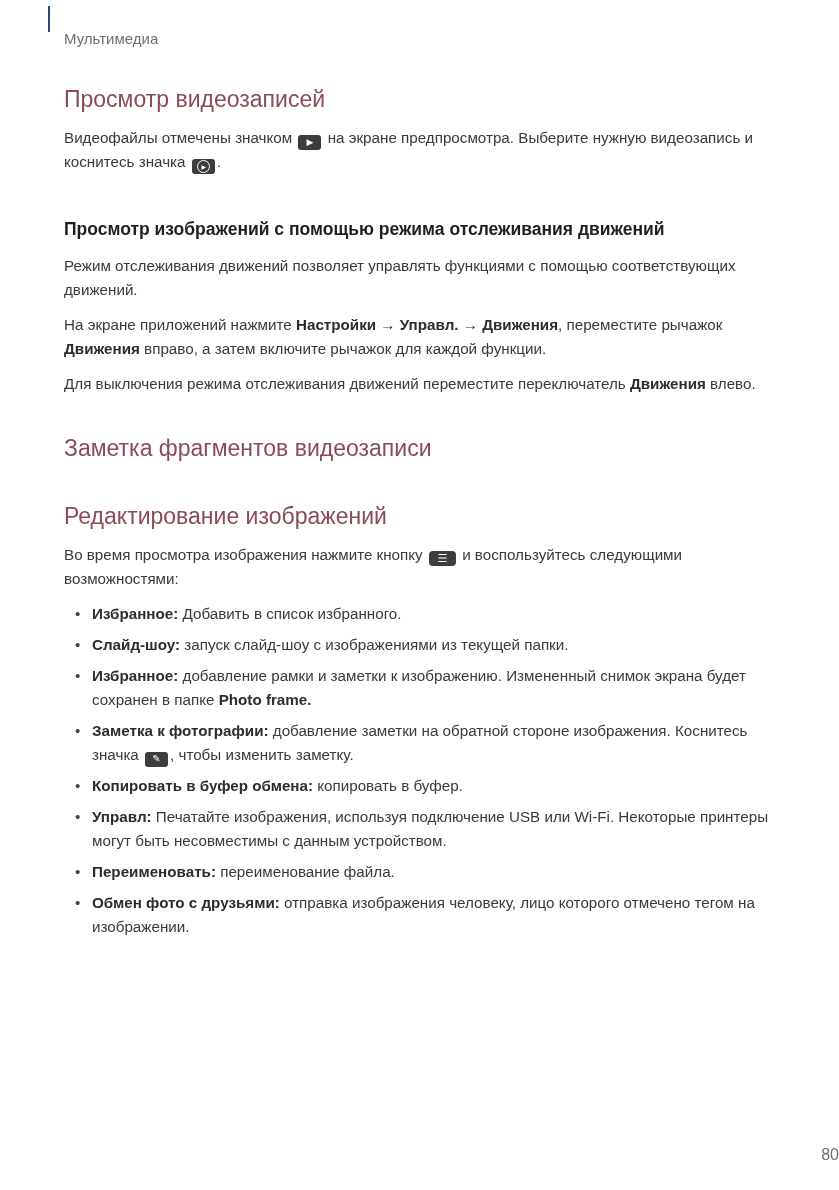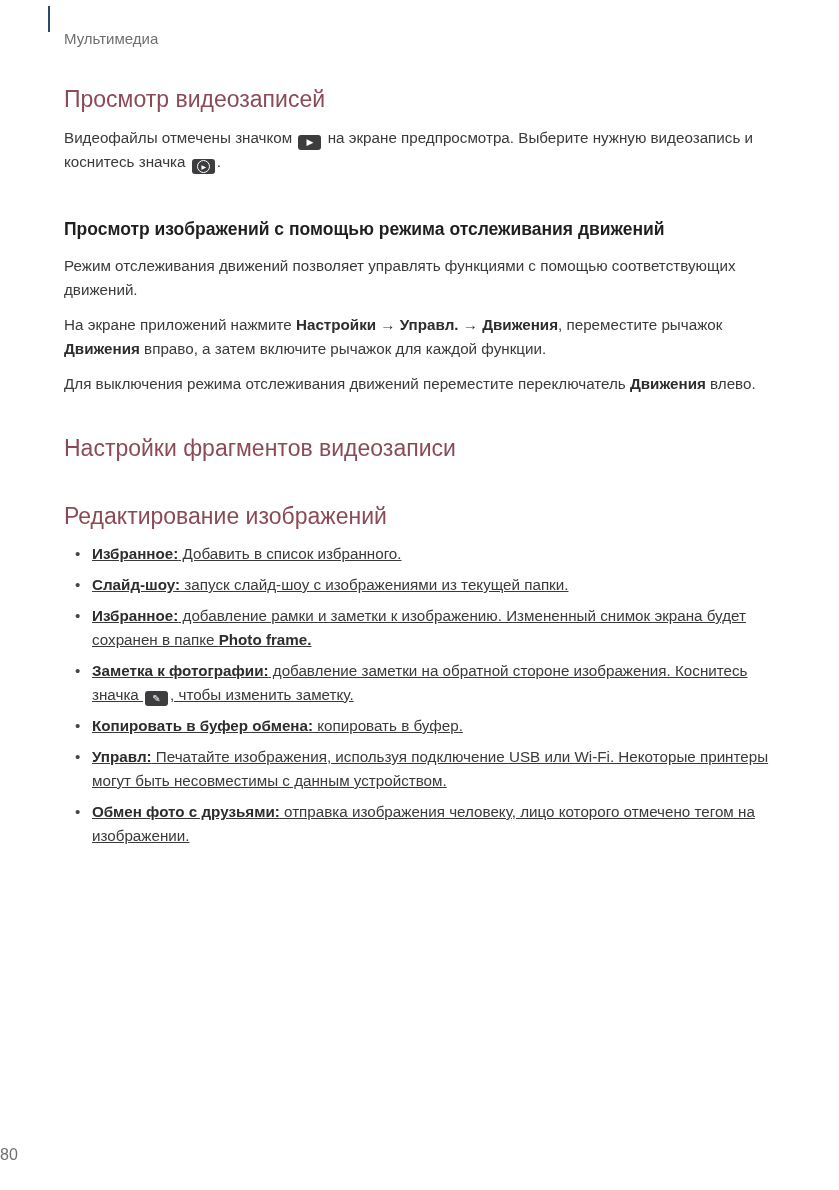--- a/index.html
+++ b/index.html
@@ -44,21 +44,20 @@
   p.body-p {
     margin:11px 0;
     font-size:15.2px;
     line-height:1.58;
   }
   strong.b { font-weight:bold; color:#2d2d2d; }
   ul.options {
     list-style:none;
     margin:8px 0 0 0;
     padding:0;
-    text-decoration:underline;
   }
   ul.options li {
     position:relative;
     padding-left:28px;
     margin:7px 0;
     font-size:15.2px;
     line-height:1.58;
   }
   ul.options li::before {
     content:"•";
@@ -89,21 +88,21 @@
     border:1px solid #ffffff;
     border-radius:50%;
   }
   .chip-play .glyph { font-size:6px; margin-left:1px; }
   .chip-menu { min-width:23px; font-size:11px; border-radius:4px; }
   .chip-pencil .glyph, .chip-trim .glyph { font-size:10px; }
   .page-number {
     position:absolute;
     left:0; right:0;
     bottom:26px;
-    text-align:left;
+    text-align:right;
     font-size:16px;
     color:#6f6f6f;
   }
 </style>
 </head>
 <body>
 
 <div class="page">
   <div class="chapter-rule"></div>
 
@@ -129,25 +128,30 @@
       <p class="body-p">Режим отслеживания движений позволяет управлять функциями с помощью соответствующих движений.</p>
       <p class="body-p">
         <span>На экране приложений нажмите </span><strong class="b">Настройки → Управл. → Движения</strong><span>, переместите рычажок </span><strong class="b">Движения</strong><span> вправо, а затем включите рычажок для каждой функции.</span>
       </p>
       <p class="body-p">
         <span>Для выключения режима отслеживания движений переместите переключатель </span><strong class="b">Движения</strong><span> влево.</span>
       </p>
     </section>
 
     <section>
-      <h2 class="section-heading">Настройки фрагментов видеозаписи</h2>
+      <h2 class="section-heading">Заметка фрагментов видеозаписи</h2>
     </section>
 
     <section>
       <h2 class="section-heading">Редактирование изображений</h2>
+      <p class="body-p">
+        <span>Во время просмотра изображения нажмите кнопку </span><span class="chip chip-menu">
+            <span class="glyph">☰</span>
+          </span><span> и воспользуйтесь следующими возможностями:</span>
+      </p>
 
       <ul class="options">
         <li>
           <strong class="b">Избранное:</strong><span> Добавить в список избранного.</span>
         </li>
         <li>
           <strong class="b">Слайд-шоу:</strong><span> запуск слайд-шоу с изображениями из текущей папки.</span>
         </li>
         <li>
           <strong class="b">Избранное:</strong><span> добавление рамки и заметки к изображению. Измененный снимок экрана будет сохранен в папке </span><strong class="b">Photo frame.</strong>
@@ -157,20 +161,23 @@
               <span class="glyph">✎</span>
             </span><span>, чтобы изменить заметку.</span>
         </li>
         <li>
           <strong class="b">Копировать в буфер обмена:</strong><span> копировать в буфер.</span>
         </li>
         <li>
           <strong class="b">Управл:</strong><span> Печатайте изображения, используя подключение USB или Wi-Fi. Некоторые принтеры могут быть несовместимы с данным устройством.</span>
         </li>
         <li>
+          <strong class="b">Переименовать:</strong><span> переименование файла.</span>
+        </li>
+        <li>
           <strong class="b">Обмен фото с друзьями:</strong><span> отправка изображения человеку, лицо которого отмечено тегом на изображении.</span>
         </li>
       </ul>
     </section>
 
   </div>
 
   <div class="page-number">80</div>
 </div>
 

